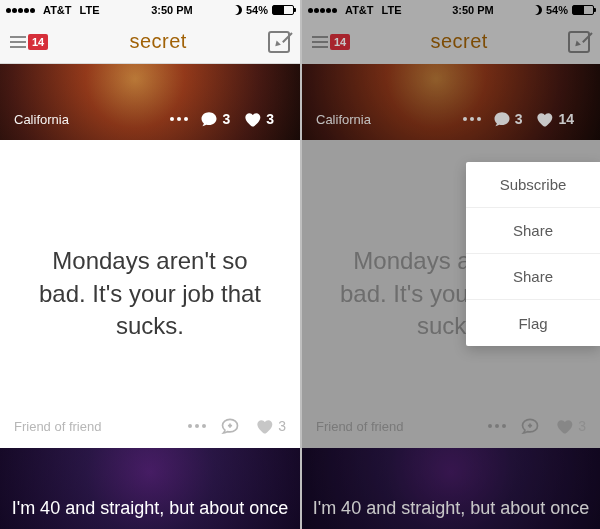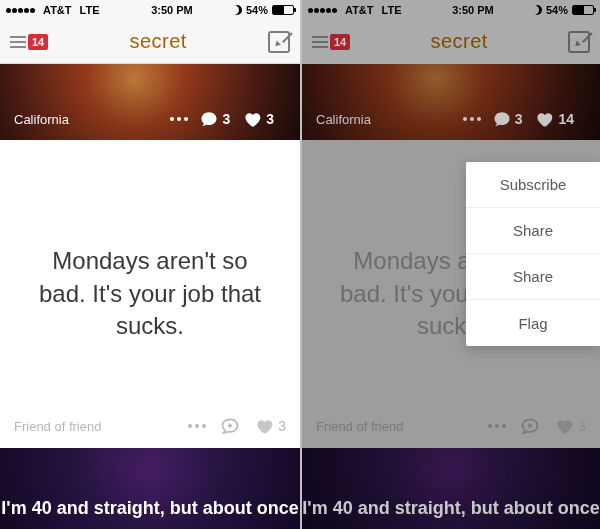--- a/index.html
+++ b/index.html
@@ -47,21 +47,21 @@
   .card2 .text { text-align: center; font-size: 24px; line-height: 1.35; font-weight: 400; color: #3a3a3a; }
   .card2 .footer2 { position: absolute; bottom: 0; left: 0; right: 0; height: 44px; display: flex; align-items: center; padding: 0 14px; color: #b7b7b7; }
   .footer2 .loc2 { font-size: 13px; }
   .footer2 .actions2 { margin-left: auto; display: flex; align-items: center; gap: 14px; }
   .footer2 .dots3 span { background: #b7b7b7; }
   .footer2 svg { width: 20px; height: 20px; }
   .footer2 .cnt { font-size: 14px; font-weight: 500; color: #b7b7b7; }
 
   
   .card3 { height: 81px; background: linear-gradient(rgba(10,5,30,0.35),rgba(10,5,30,0.45)), radial-gradient(circle at 50% 30%, #6b2b8f 0%, #3a1f5a 40%, #1a0a28 100%); color: #fff; display: flex; align-items: flex-end; justify-content: center; padding-bottom: 10px; }
-  .card3 .text3 { font-size: 18px; font-weight: 700; text-align: center; }
+  .card3 .text3 { font-size: 18px; font-weight: 400; text-align: center; }
 
   
   .overlay { position: absolute; inset: 0; background: rgba(0,0,0,0.22); pointer-events: none; }
   .popover { position: absolute; right: 0; top: 162px; width: 134px; background: #fff; box-shadow: 0 4px 14px rgba(0,0,0,0.2); border-top-left-radius: 2px; border-bottom-left-radius: 2px; z-index: 5; }
   .popover .item { height: 46px; display: flex; align-items: center; justify-content: center; font-size: 15px; color: #5a5a5a; border-bottom: 1px solid #eee; }
   .popover .item:last-child { border-bottom: none; }
 
   
   .phone.dim .card2 { background: #c9c9c9; }
   .phone.dim .card2 .text { color: #8c8c8c; }

